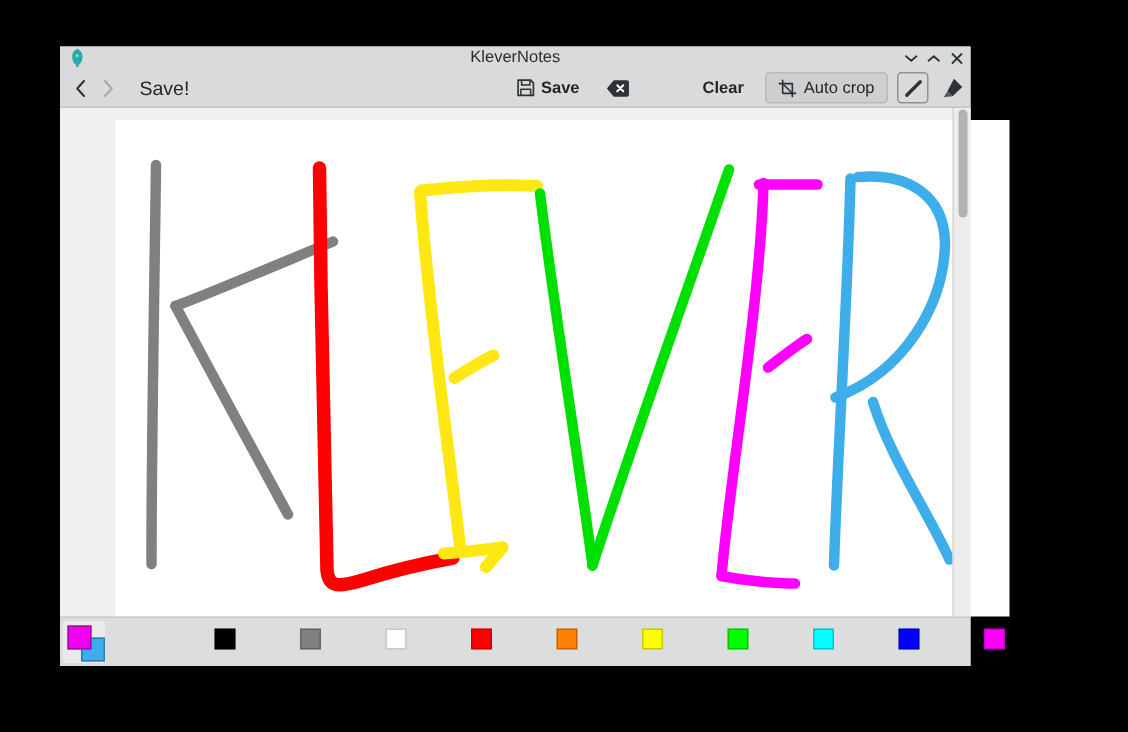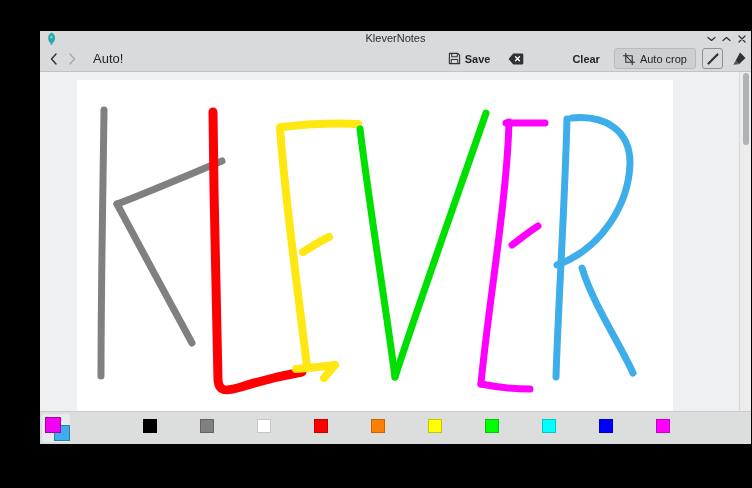--- a/index.html
+++ b/index.html
@@ -1,18 +1,18 @@
 <!DOCTYPE html>
 <html><head>
 <meta charset="utf-8">
 <style>
   html,body{margin:0;padding:0;background:#000;}
   *{box-sizing:border-box;font-family:"Liberation Sans",sans-serif;}
   #stage{position:relative;width:752px;height:488px;background:#000;overflow:hidden;}
-  .window{position:absolute;left:40px;top:31px;width:711px;height:413px;background:#d9dadb;}
+  .window{position:absolute;left:40px;top:31px;width:607px;height:413px;background:#d9dadb;}
 
   
   .titlebar{position:relative;height:15px;background:#d9dadb;}
   .app-icon{position:absolute;left:6px;top:1px;width:11px;height:13px;}
   .win-title{position:absolute;left:0;right:0;top:1px;text-align:center;font-size:11px;color:#2b2e30;}
   .win-controls{position:absolute;right:2px;top:0;height:15px;display:flex;align-items:center;}
   .win-btn{width:15px;height:15px;display:flex;align-items:center;justify-content:center;}
 
   
   .toolbar{position:relative;height:26px;background:#d9dadb;border-bottom:1px solid #c2c3c4;
@@ -80,21 +80,21 @@
       <div class="nav-btn">
         <svg width="10" height="14" viewBox="0 0 10 14">
           <polyline points="7,2 2.5,7 7,12" class="icon-dark" stroke-width="1.4"></polyline>
         </svg>
       </div>
       <div class="nav-btn">
         <svg width="10" height="14" viewBox="0 0 10 14">
           <polyline points="3,2 7.5,7 3,12" fill="none" stroke="#a7a9aa" stroke-width="1.4" stroke-linecap="round" stroke-linejoin="round"></polyline>
         </svg>
       </div>
-      <div class="page-title">Auto!</div>
+      <div class="page-title">Save!</div>
 
       <div class="tb-right">
         <div class="tb-act">
           <svg width="13" height="13" viewBox="0 0 14 14">
             <path d="M1.5,1.5 h9 l2,2 v9 h-11 z" class="icon-dark" stroke-width="1.2"></path>
             <path d="M4,1.7 v3.3 h6 v-3.3" class="icon-dark" stroke-width="1.1"></path>
             <path d="M3.5,12.3 v-4.3 h7 v4.3" class="icon-dark" stroke-width="1.1"></path>
           </svg>
           <span>Save</span>
         </div>

